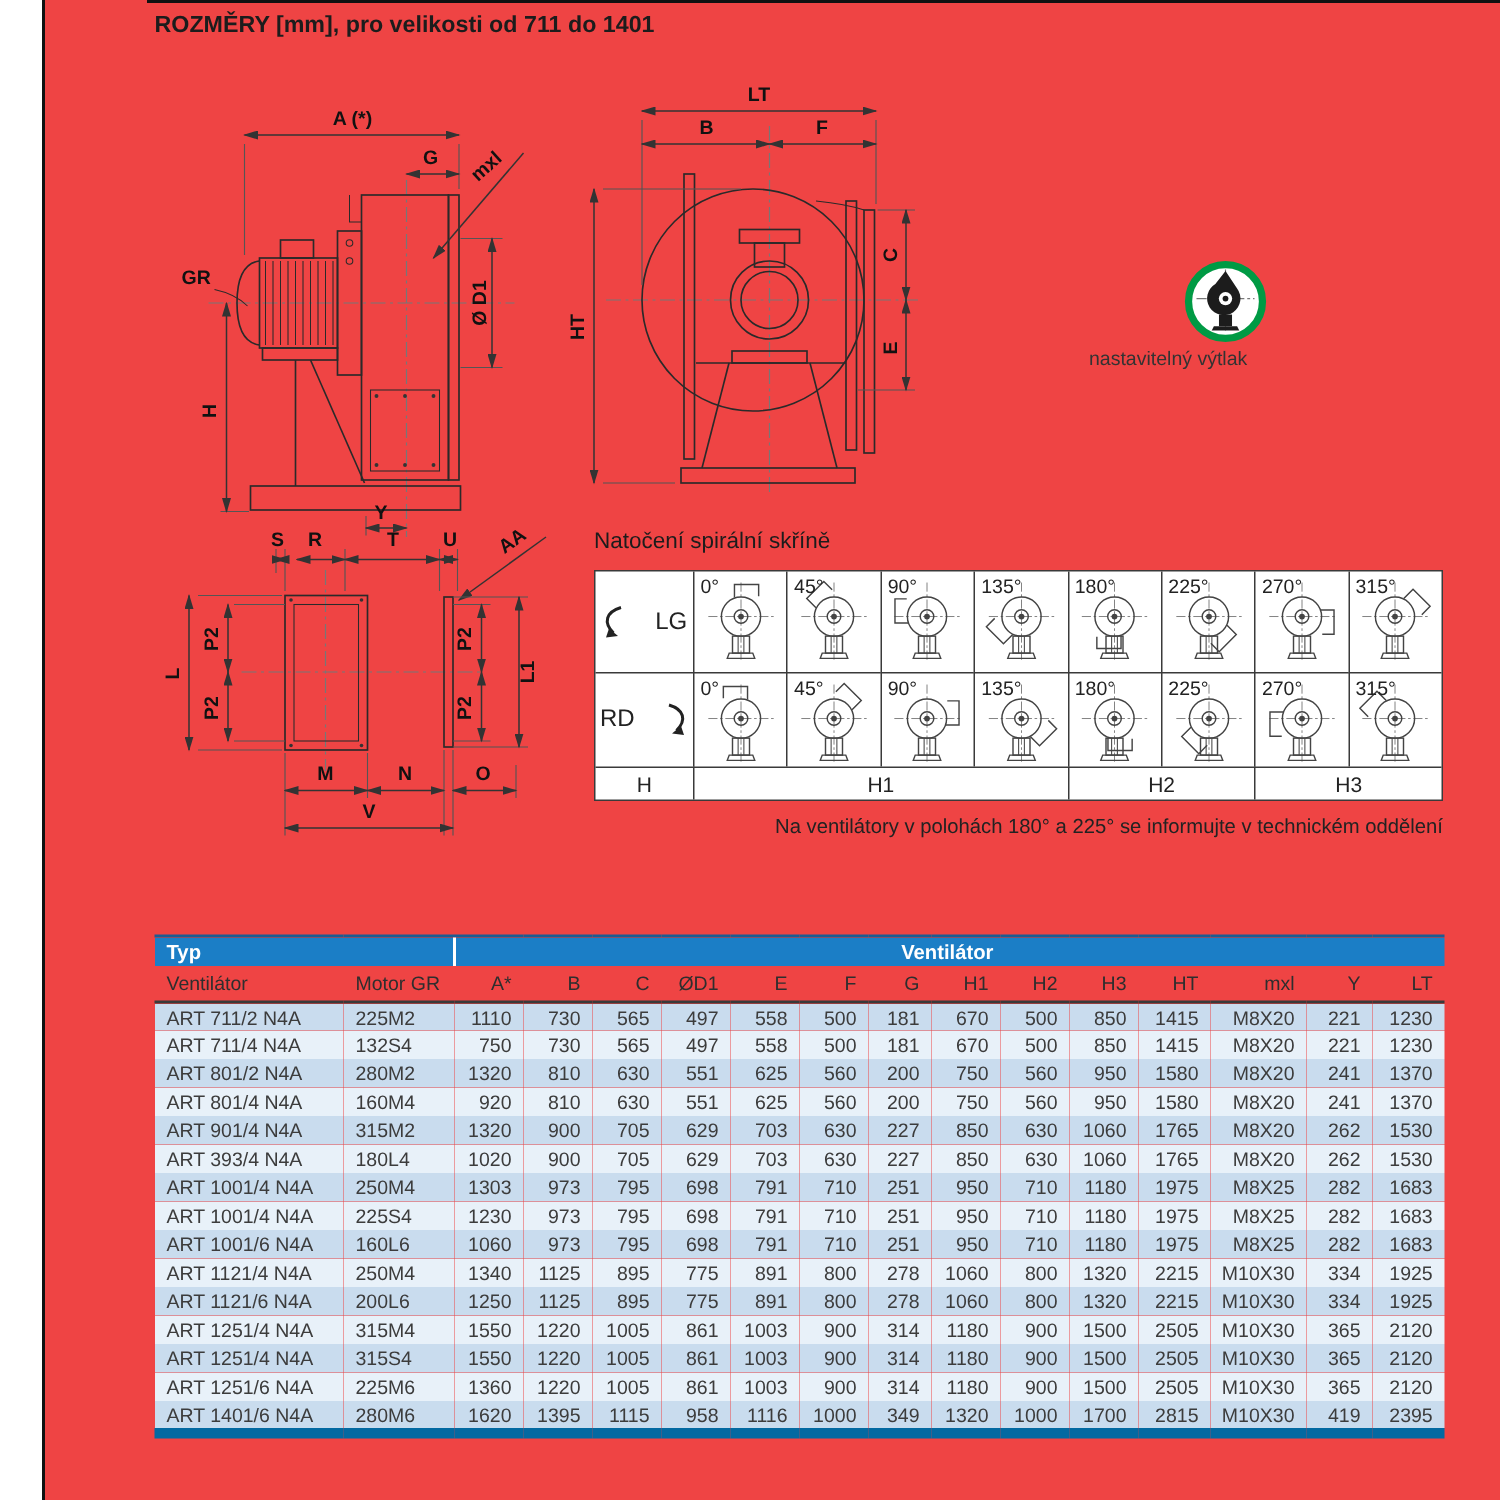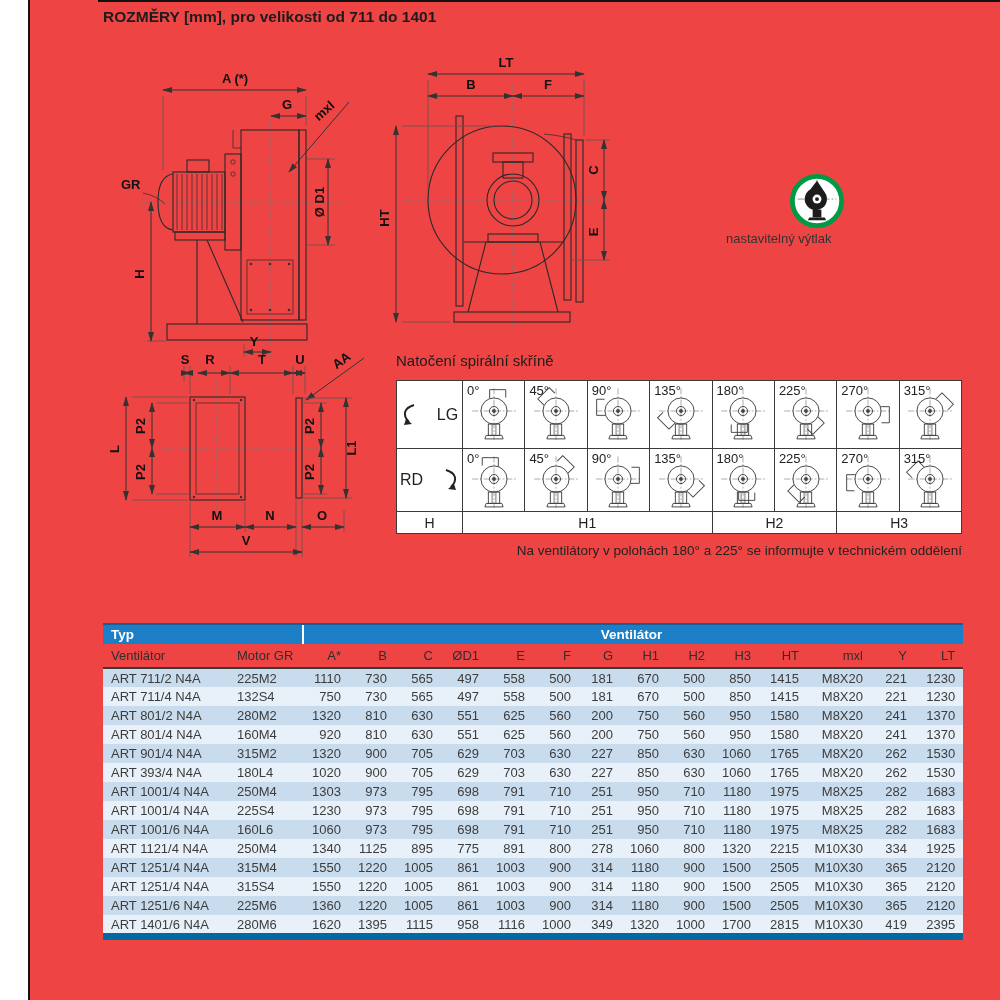--- a/index.html
+++ b/index.html
@@ -813,20 +813,38 @@
           <td class="num">278</td>
           <td class="num">1060</td>
           <td class="num">800</td>
           <td class="num">1320</td>
           <td class="num">2215</td>
           <td class="num">M10X30</td>
           <td class="num">334</td>
           <td class="num">1925</td>
         </tr>
         <tr>
+          <td class="txt">ART 1121/6 N4A</td>
+          <td class="txt">200L6</td>
+          <td class="num">1250</td>
+          <td class="num">1125</td>
+          <td class="num">895</td>
+          <td class="num">775</td>
+          <td class="num">891</td>
+          <td class="num">800</td>
+          <td class="num">278</td>
+          <td class="num">1060</td>
+          <td class="num">800</td>
+          <td class="num">1320</td>
+          <td class="num">2215</td>
+          <td class="num">M10X30</td>
+          <td class="num">334</td>
+          <td class="num">1925</td>
+        </tr>
+        <tr>
           <td class="txt">ART 1251/4 N4A</td>
           <td class="txt">315M4</td>
           <td class="num">1550</td>
           <td class="num">1220</td>
           <td class="num">1005</td>
           <td class="num">861</td>
           <td class="num">1003</td>
           <td class="num">900</td>
           <td class="num">314</td>
           <td class="num">1180</td>

